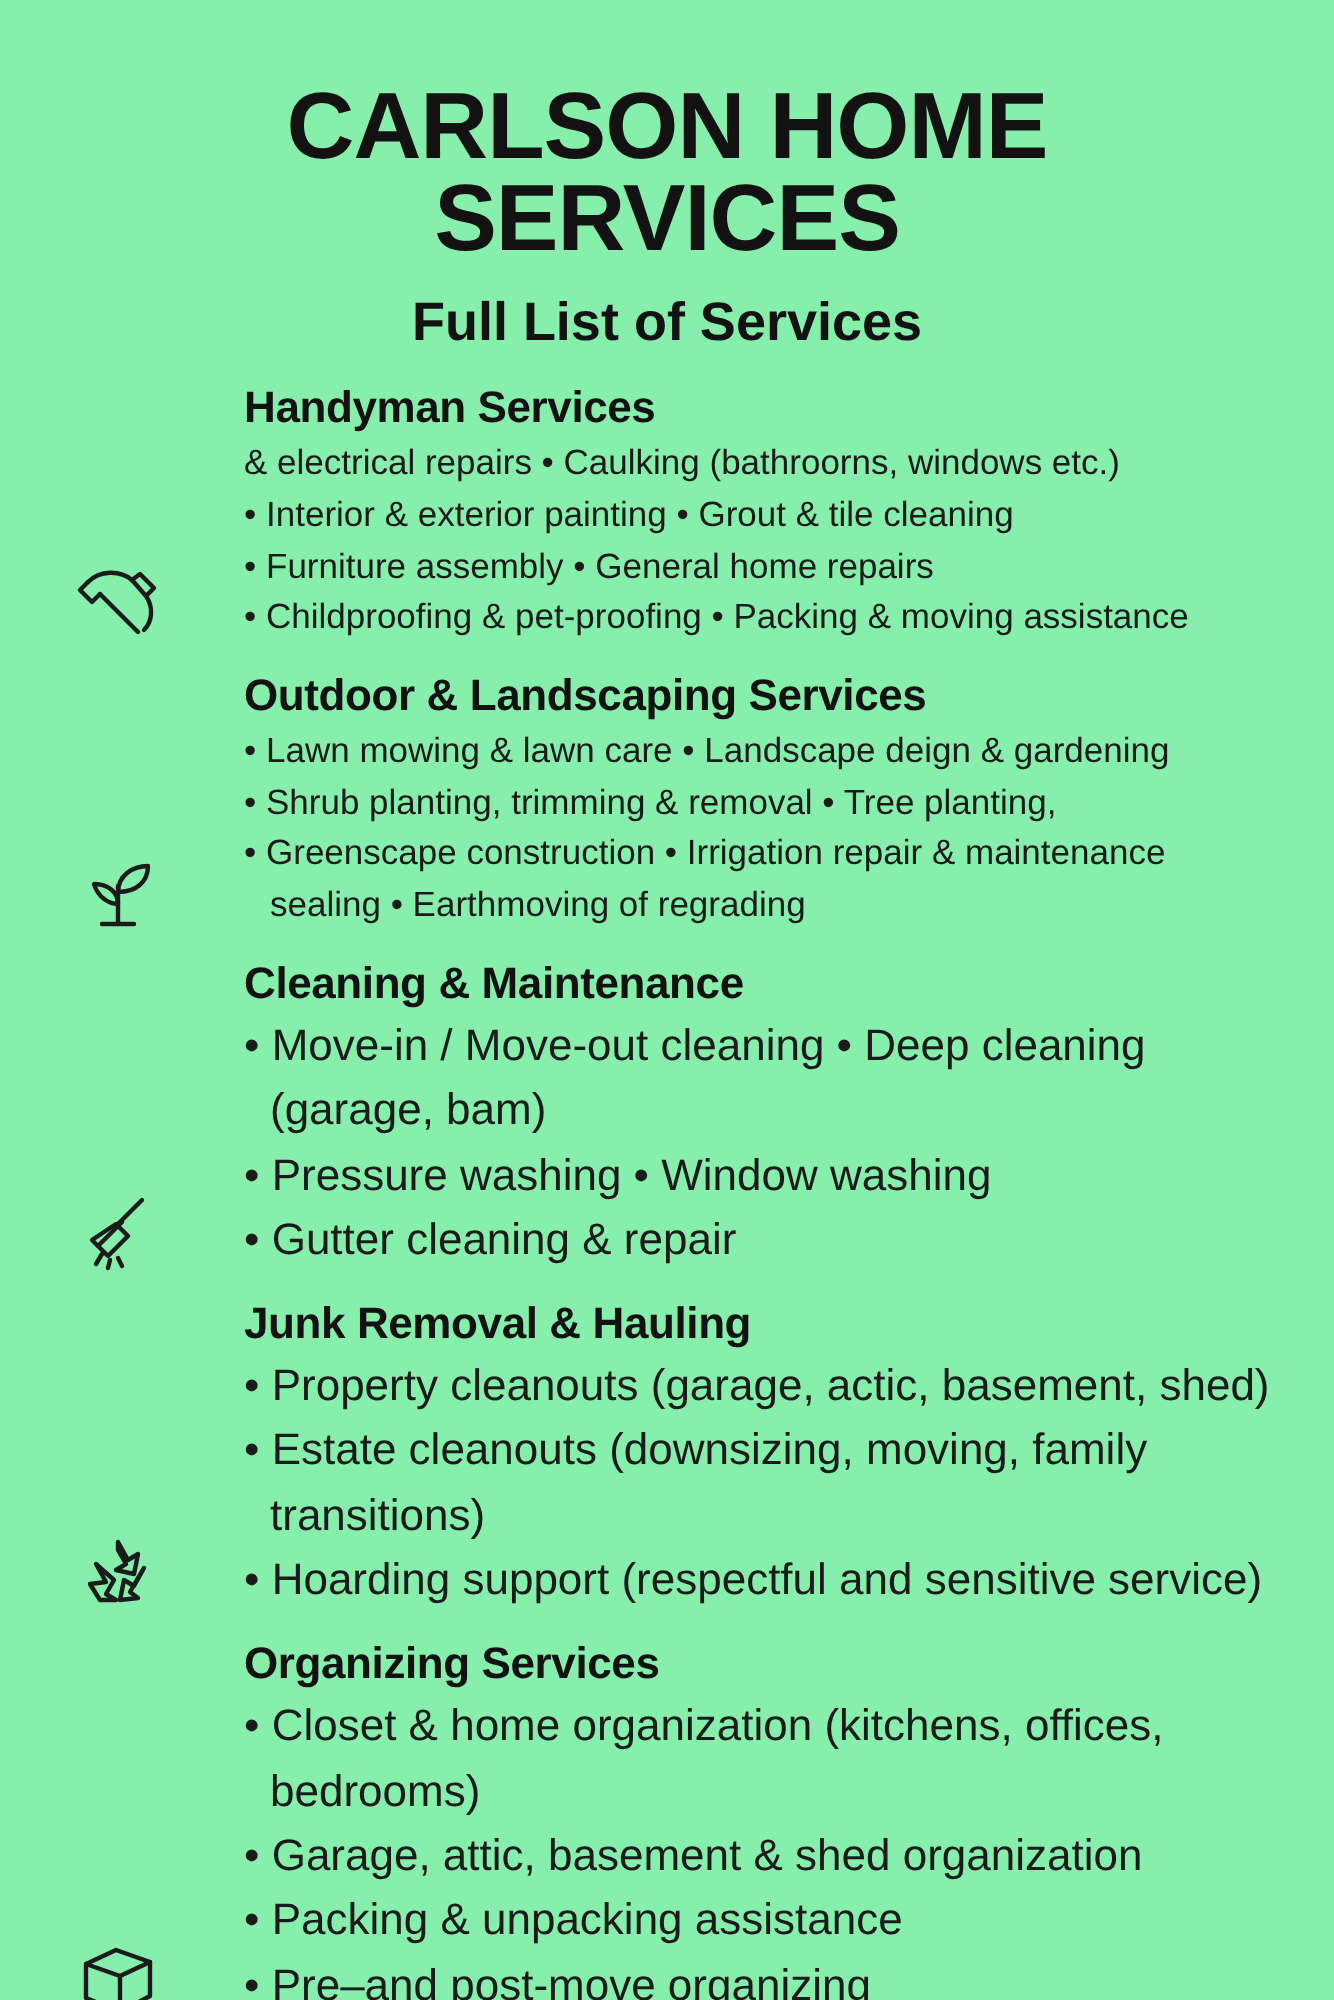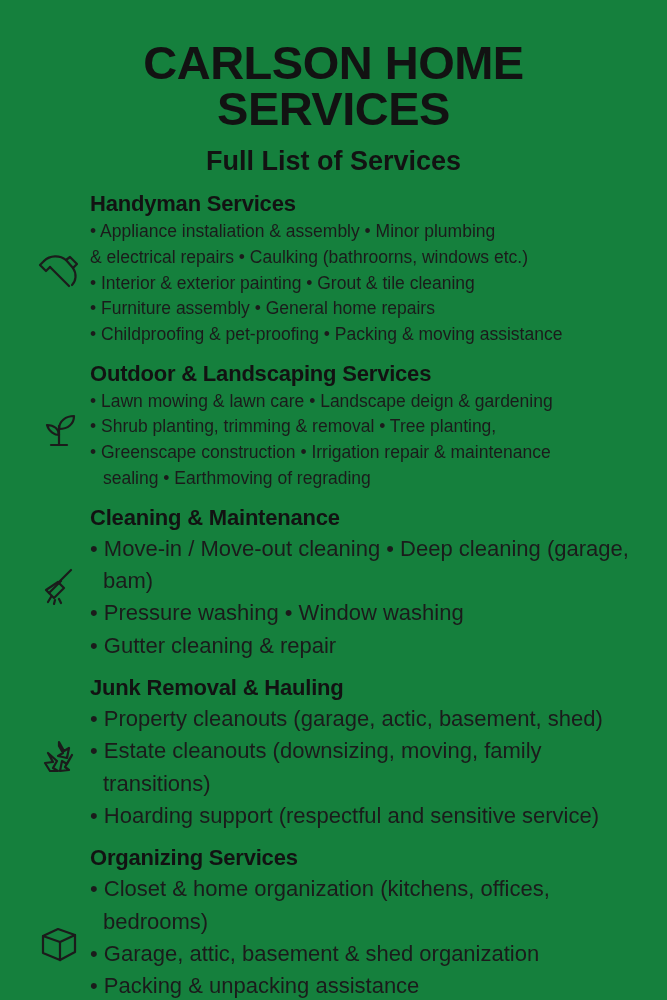--- a/index.html
+++ b/index.html
@@ -12,43 +12,44 @@
     background: #f5f5f3;
     font-family: "Liberation Sans", sans-serif;
     color: #1b1b1b;
     overflow: hidden;
   }
   .page {
     width: 667px;
     height: 1000px;
     box-sizing: border-box;
     padding: 30px 28px 10px 28px;
-    background: #15803d;
+    background: #86efac;
     position: relative;
   }
   .title {
     text-align: center;
     font-size: 47px;
     line-height: 0.98;
     font-weight: bold;
     letter-spacing: -0.5px;
     margin: 10px 0 0 0;
     color: #121212;
   }
   .subtitle {
     text-align: center;
     font-size: 27px;
     font-weight: bold;
     margin: 14px 0 14px 0;
     color: #121212;
   }
   .section {
     display: flex;
-    align-items: center;
+    align-items: flex-end;
     margin-bottom: 13px;
+    gap: 32px;
   }
   .icon-wrap {
     width: 62px;
     min-width: 62px;
     padding-top: 6px;
     display: flex;
     justify-content: center;
     align-items: flex-start;
   }
   .icon-wrap svg {
@@ -97,21 +98,20 @@
       <svg width="46" height="40" viewBox="0 0 46 40" fill="none" stroke="#1b1b1b" stroke-width="2.2" stroke-linecap="round" stroke-linejoin="round">
         <path d="M8 9 C14 3, 24 3, 30 8 L34 5 L41 12 L37 16 C41 22, 40 29, 36 33"></path>
         <path d="M8 9 L4 13 L10 19 L14 15"></path>
         <path d="M14 15 L33 34"></path>
         <path d="M30 8 L37 16"></path>
       </svg>
     </div>
     <div class="section-body">
       <div class="section-heading">Handyman Services</div>
       <ul class="section-items">
-        <li>Appliance instaliation &amp; assembly  •  Minor plumbing</li>
         <li style="text-indent: 0px; padding-left: 0px; list-style: none;" class="no-bullet">&amp; electrical repairs  •  Caulking (bathroorns, windows etc.)</li>
         <li>Interior &amp; exterior painting  •  Grout &amp; tile cleaning</li>
         <li>Furniture assembly  •  General home repairs</li>
         <li>Childproofing &amp; pet-proofing  •  Packing &amp; moving assistance</li>
       </ul>
     </div>
   </div>
 
   <div class="section sec-outdoor">
     <div class="icon-wrap">

